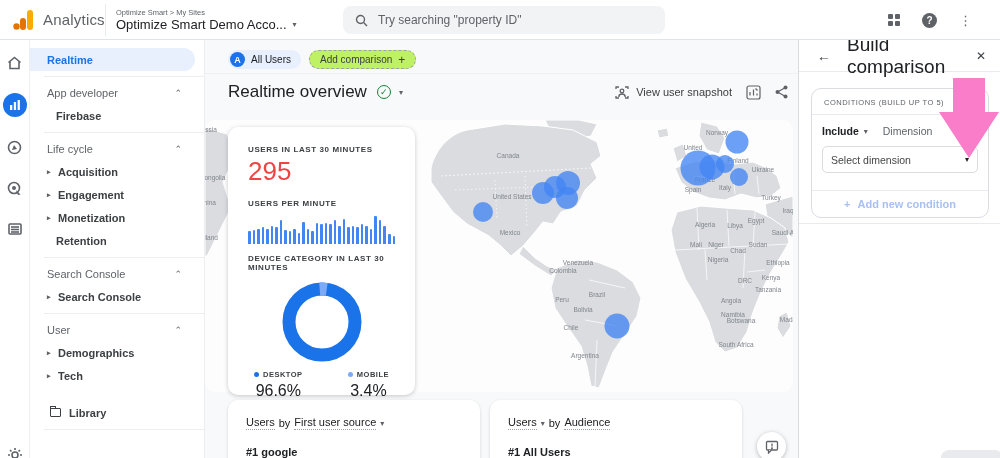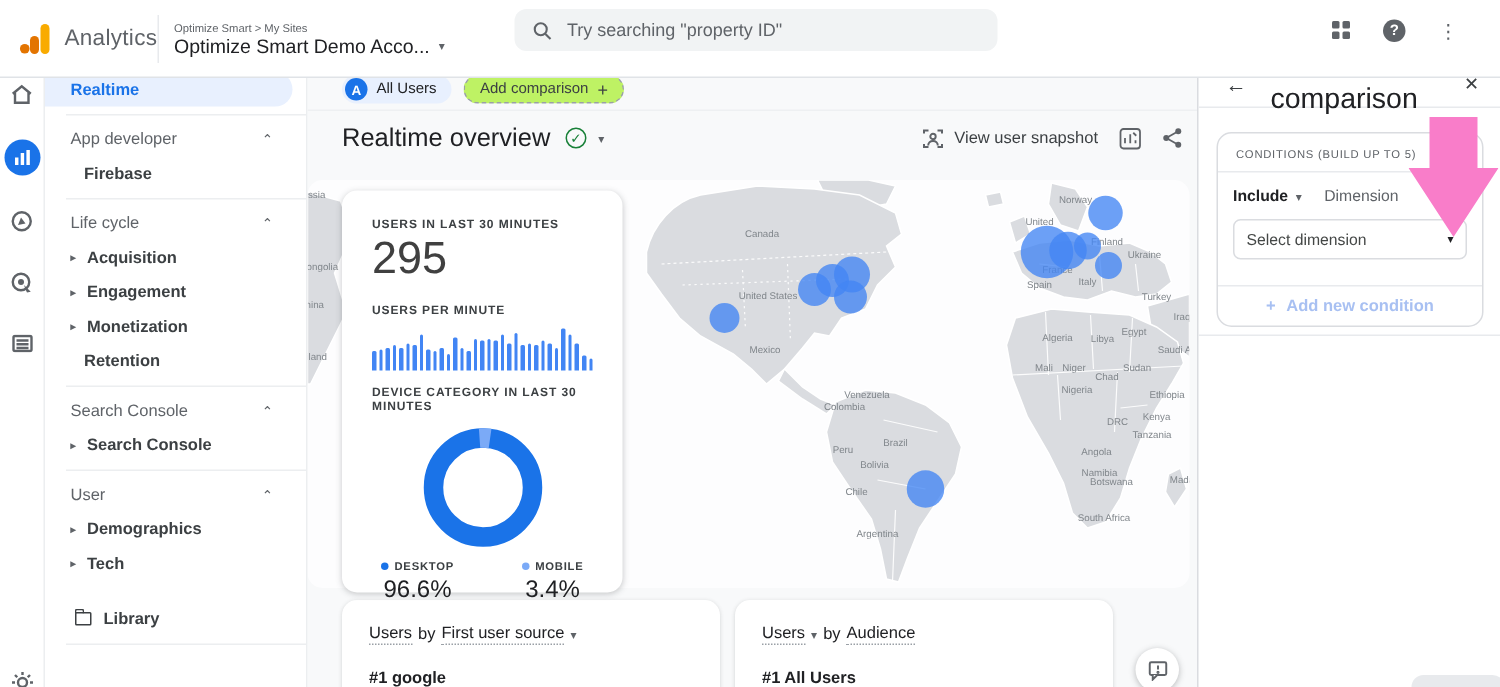--- a/index.html
+++ b/index.html
@@ -1,21 +1,21 @@
 <!DOCTYPE html>
 <html><head>
 <meta charset="utf-8">
 <style>
   * { margin:0; padding:0; box-sizing:border-box; }
   html,body { width:1000px; height:458px; overflow:hidden; background:#fff;
     font-family:"Liberation Sans", sans-serif; color:#202124; }
   .page { position:relative; width:1000px; height:458px; }
 
   
-  .appbar { position:absolute; top:0; left:0; width:1000px; height:52px; background:#fff;
+  .appbar { position:absolute; top:0; left:0; width:1000px; height:40px; background:#fff;
     border-bottom:1px solid #e0e3e7; display:flex; align-items:center; z-index:40; }
   .logo-wrap { display:flex; align-items:center; gap:8px; padding-left:13px; width:105px; }
   .ga-logo { width:22px; height:20px; }
   .product-name { font-size:15px; color:#5f6368; letter-spacing:.2px; }
   .acct-block { border-left:1px solid #e8eaed; padding-left:10px; height:32px;
     display:flex; flex-direction:column; justify-content:center; }
   .crumb-top { font-size:7.5px; color:#5f6368; }
   .crumb-main { font-size:13px; color:#202124; display:flex; align-items:center; gap:6px; }
   .caret { font-size:8px; color:#5f6368; }
   .search-pill { position:absolute; left:343px; top:6px; width:322px; height:28px;
@@ -75,21 +75,21 @@
   
   .map-wrap { position:absolute; left:0; top:80px; width:588px; height:272px; background:#fdfdfe;
     border-radius:10px; overflow:hidden; }
   .map-wrap svg text { font-size:6.5px; fill:#80868b; }
   .map-bubble { fill:rgba(66,133,244,.78); }
 
   
   .stats-card { position:absolute; left:23px; top:87px; width:187px; height:268px; background:#fff;
     border-radius:10px; box-shadow:0 1px 4px rgba(60,64,67,.28); padding:18px 20px 0 20px; z-index:5; }
   .micro-label { font-size:8px; letter-spacing:.6px; color:#3c4043; font-weight:bold; }
-  .big-number { font-size:30px; color:#404040; margin:2px 0 12px; }
+  .big-number { font-size:26px; color:#ef4444; margin:2px 0 12px; }
   .bars { display:flex; align-items:flex-end; gap:2px; height:28px; margin:8px 0 10px; }
   .bars i { flex:1; background:#4285f4; border-radius:1px 1px 0 0; }
   .donut-box { display:flex; justify-content:center; margin-top:4px; }
   .legend-row { display:flex; justify-content:space-between; padding:0 6px; margin-top:2px; }
   .legend-item { text-align:center; }
   .legend-label { font-size:7.5px; letter-spacing:.5px; color:#3c4043; font-weight:bold;
     display:flex; align-items:center; gap:4px; justify-content:center; }
   .legend-dot { width:5px; height:5px; border-radius:50%; }
   .legend-value { font-size:16px; color:#202124; margin-top:3px; }
 

